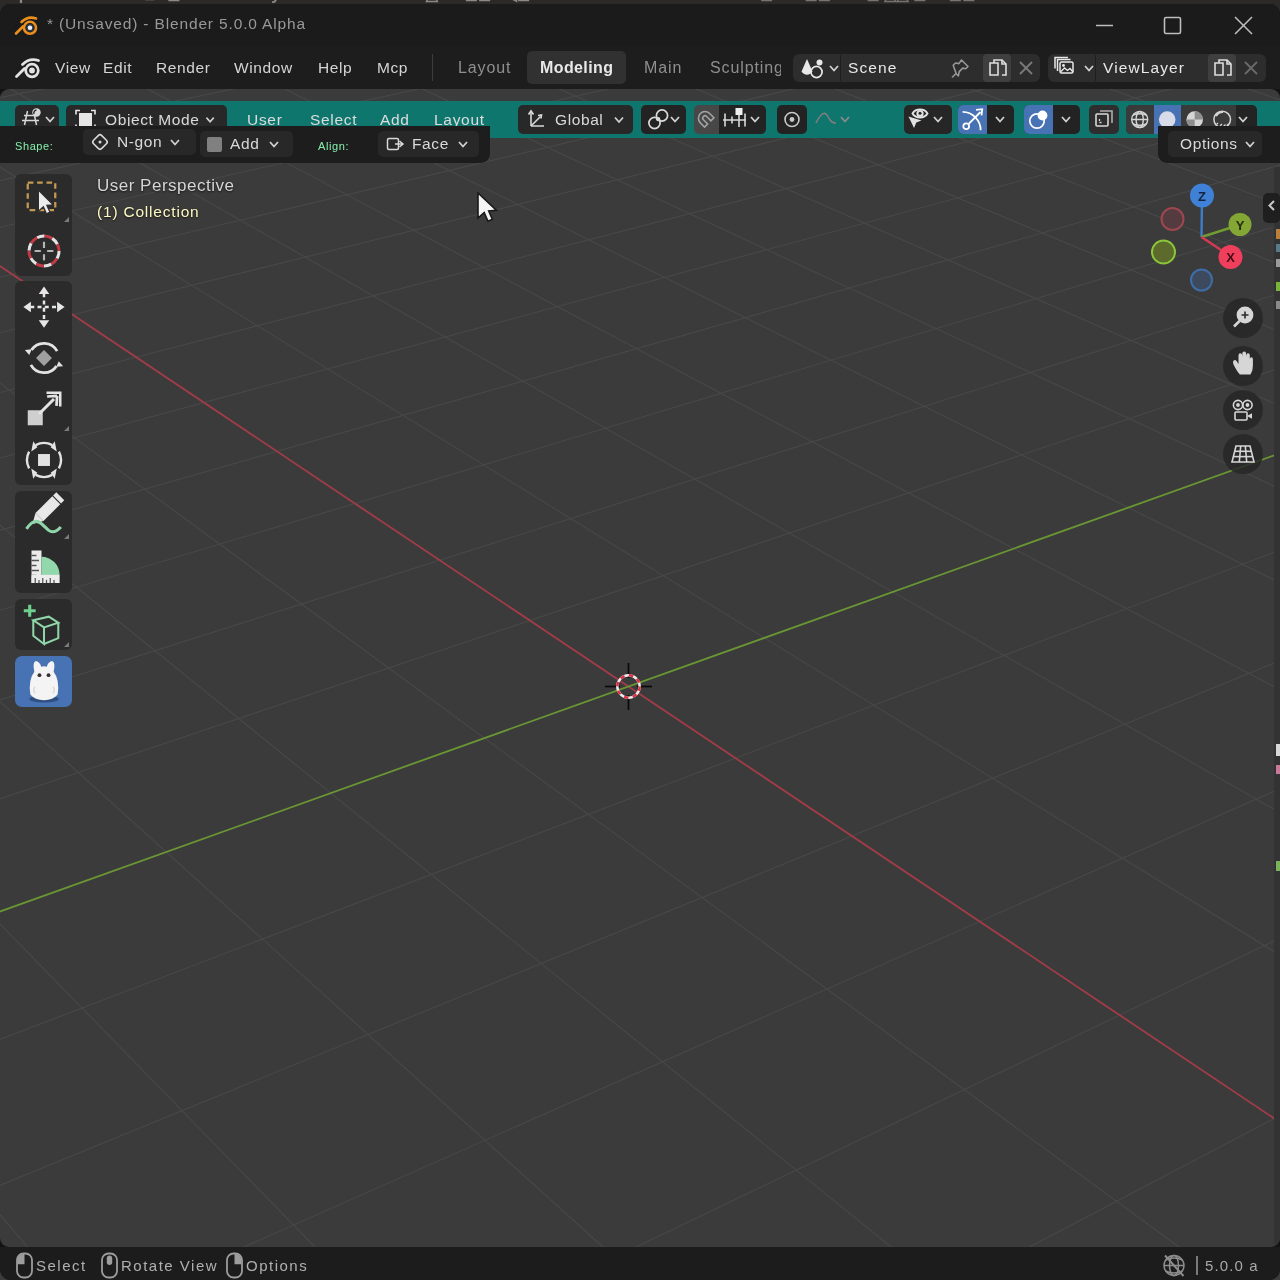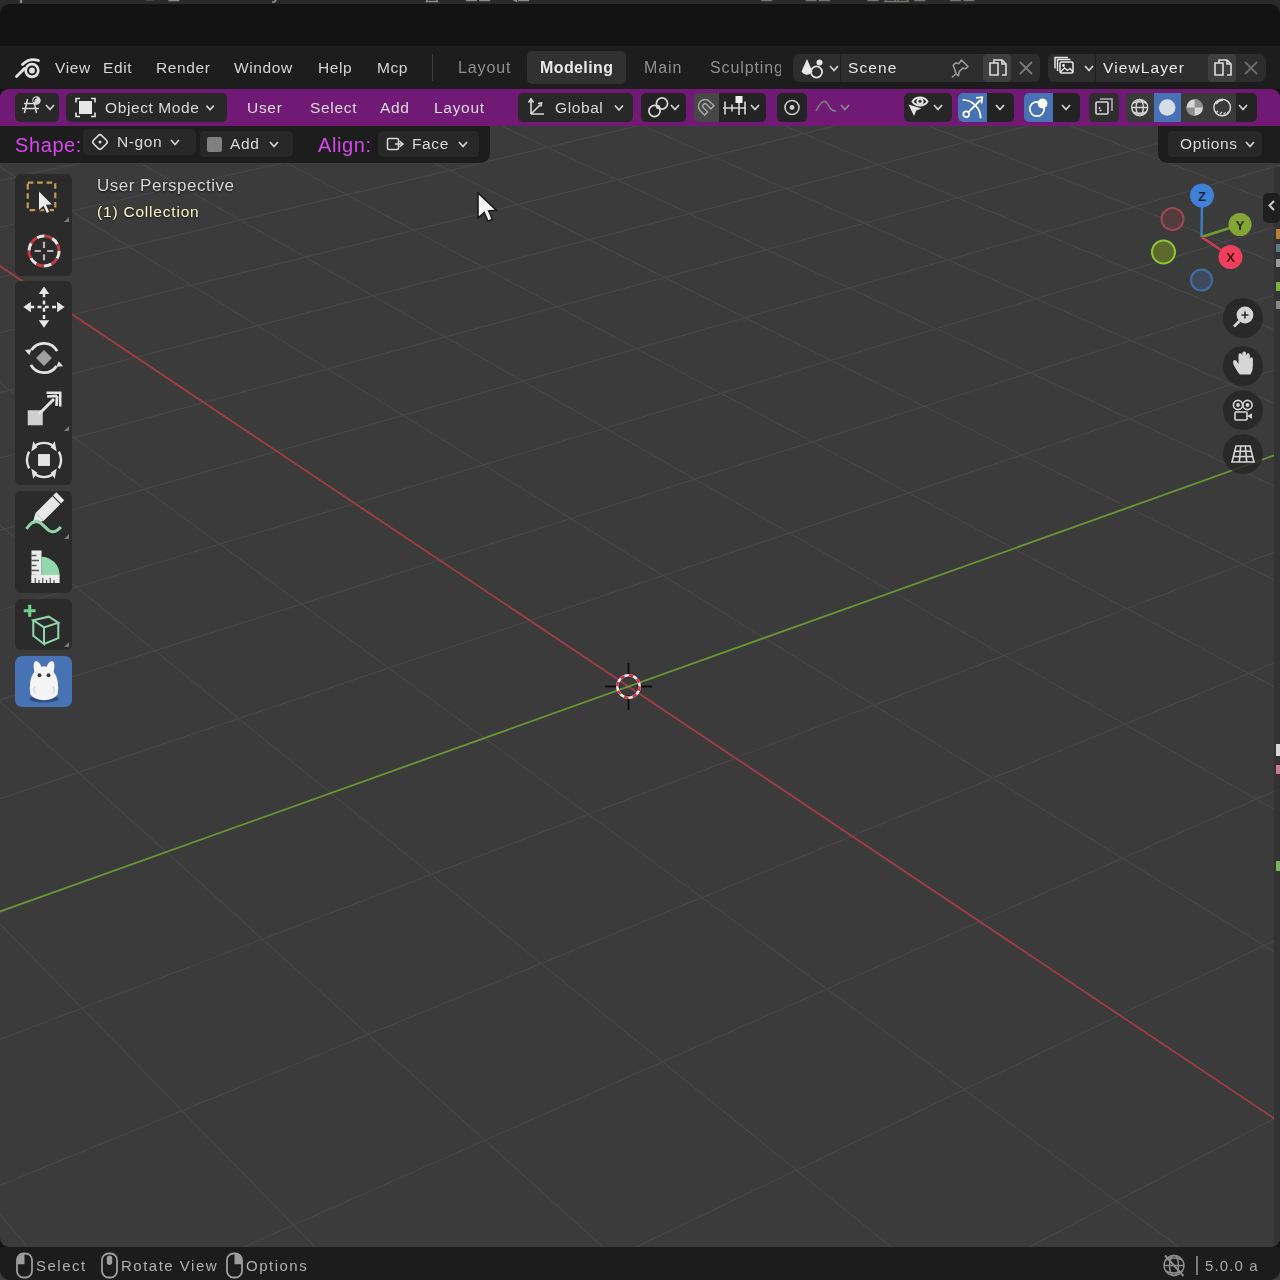--- a/index.html
+++ b/index.html
@@ -5,37 +5,54 @@
 font-family:"Liberation Sans",sans-serif;-webkit-font-smoothing:antialiased}
 .abs{position:absolute}
 #win{position:absolute;left:0;top:4px;width:1280px;height:1276px;background:#131313;border-radius:10px 10px 11px 11px;overflow:hidden}
 #titlebar{position:absolute;left:0;top:0;width:100%;height:42px;background:#1b1b1b}
 #title-text{position:absolute;left:47px;top:11px;font-size:15.5px;color:#999;letter-spacing:.85px}
 #menubar{position:absolute;left:0;top:42px;width:100%;height:43px;background:#1d1d1d}
 .menu-item{position:absolute;top:0;height:100%;display:flex;align-items:center;font-size:15.5px;color:#d5d5d5;letter-spacing:.6px}
 .tab{position:absolute;top:5px;height:33px;display:flex;align-items:center;padding:0 13px;font-size:16px;color:#8f8f8f;border-radius:5px;letter-spacing:.9px}
 .tab.active{background:#313131;color:#e9e9e9;font-weight:bold;letter-spacing:.4px}
 #viewport{position:absolute;left:0;top:85px;width:1280px;height:1158px;background:#3b3b3b;border-radius:9px;overflow:hidden}
-#vheader{position:absolute;left:0;top:0;width:100%;height:37px;background:#701a75}
+#vheader{position:absolute;left:0;top:12px;width:100%;height:37px;background:#0f766e}
 #vtools-l{position:absolute;left:0;top:37px;width:490px;height:37px;background:#1d1d1d;border-radius:0 0 9px 0}
 #vtools-r{position:absolute;right:0;top:37px;width:122px;height:37px;background:#1d1d1d;border-radius:0 0 0 9px}
 .btn{position:absolute;background:#282828;border-radius:5px;display:flex;align-items:center;color:#d9d9d9;font-size:15.5px;letter-spacing:.6px;white-space:nowrap}
-.lbl{position:absolute;font-size:20px;color:#d946ef;display:flex;align-items:center;height:29px;letter-spacing:.6px}
+.lbl{position:absolute;font-size:11px;color:#86efac;display:flex;align-items:center;height:29px;letter-spacing:.6px}
 #statusbar{position:absolute;left:0;top:1243px;width:1280px;height:37px;background:#1c1c1c;border-radius:0}
 .sbtxt{position:absolute;top:0;height:37px;display:flex;align-items:center;font-size:15px;color:#b0b0b0;letter-spacing:1.5px}
 svg{display:block}
 </style></head><body>
 
 <div class="abs" style="left:0;top:0;width:1280px;height:4px;background:#2b2a29;overflow:hidden">
 <div style="position:absolute;top:-15px;left:8px;font-size:16px;font-weight:bold;color:#8d8a84;white-space:pre">Specific controls  ▴   ◻        Box / Cylinder                       △      ◻◻   ◁◻</div>
 <div style="position:absolute;top:-15px;left:760px;font-size:16px;font-weight:bold;color:#77746e;white-space:pre">◻  x1 ◻◻  12  ◻ △△ ◻ 4  ◻◻</div>
 </div>
 
 <div class="abs" style="left:0;top:1264px;width:1280px;height:16px;background:#3d3c3b"></div>
 <div id="win">
+<div id="titlebar">
+  <svg width="26" height="26" viewBox="0 0 26 26" style="position:absolute;left:14px;top:10px">
+    <circle cx="16" cy="13.8" r="6" fill="none" stroke="#ea8f1e" stroke-width="2.6"></circle>
+    <circle cx="16" cy="13.8" r="3" fill="#f0f0f0" stroke="#2a3b52" stroke-width="1.4"></circle>
+    <path d="M2 19.5 L9 12.5" stroke="#ea8f1e" stroke-width="2.6" stroke-linecap="round" fill="none"></path>
+    <path d="M22 4.5 Q13.8 1.8 7.5 8" stroke="#ea8f1e" stroke-width="2.6" stroke-linecap="round" fill="none"></path>
+  </svg>
+  <div id="title-text">* (Unsaved) - Blender 5.0.0 Alpha</div>
+  <svg width="200" height="42" style="position:absolute;left:1079px;top:0" viewBox="0 0 200 42">
+    <g stroke="#bdbdbd" stroke-width="1.6" fill="none">
+      <line x1="17" y1="21.5" x2="34" y2="21.5"></line>
+      <rect x="85.5" y="13.5" width="16" height="16" rx="1.5"></rect>
+      <line x1="156" y1="13" x2="173" y2="30"></line>
+      <line x1="173" y1="13" x2="156" y2="30"></line>
+    </g>
+  </svg>
+</div>
 
 <div id="menubar">
   <svg width="28" height="28" viewBox="0 0 28 28" style="position:absolute;left:14px;top:9px">
     <circle cx="18" cy="15.5" r="6.3" fill="none" stroke="#e3e3e3" stroke-width="2.7"></circle>
     <circle cx="18" cy="15.5" r="2.9" fill="#e3e3e3"></circle>
     <path d="M2.5 21.5 L10.5 13.5" stroke="#e3e3e3" stroke-width="2.8" stroke-linecap="round" fill="none"></path>
     <path d="M24.5 5.5 Q15.5 2.5 8.5 9.5" stroke="#e3e3e3" stroke-width="2.8" stroke-linecap="round" fill="none"></path>
   </svg>
   <div class="menu-item" style="left:55px">View</div>
   <div class="menu-item" style="left:103px">Edit</div>

